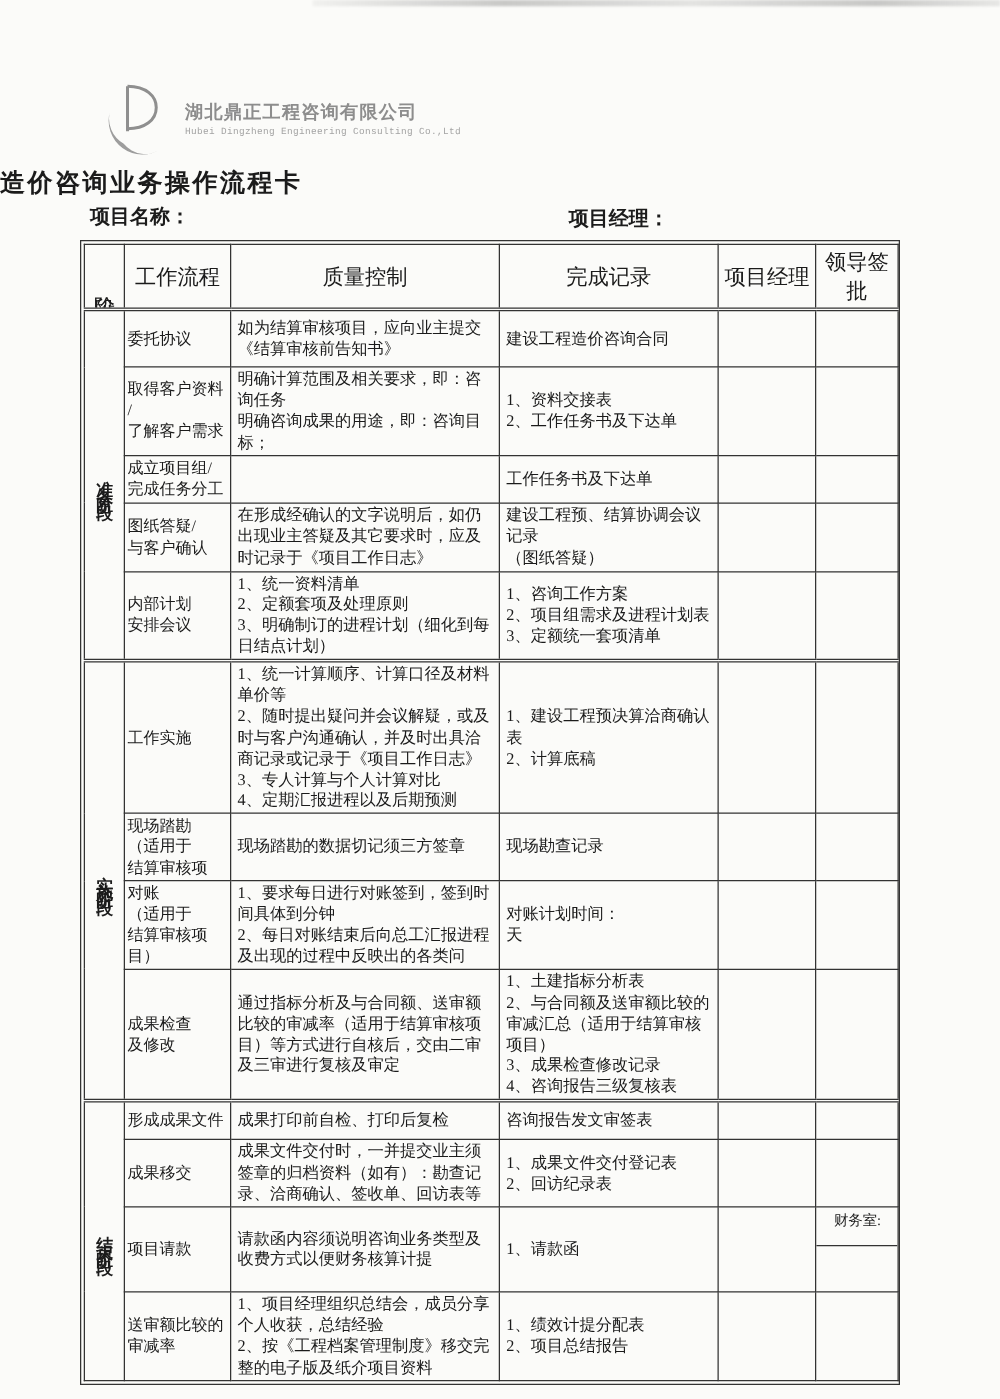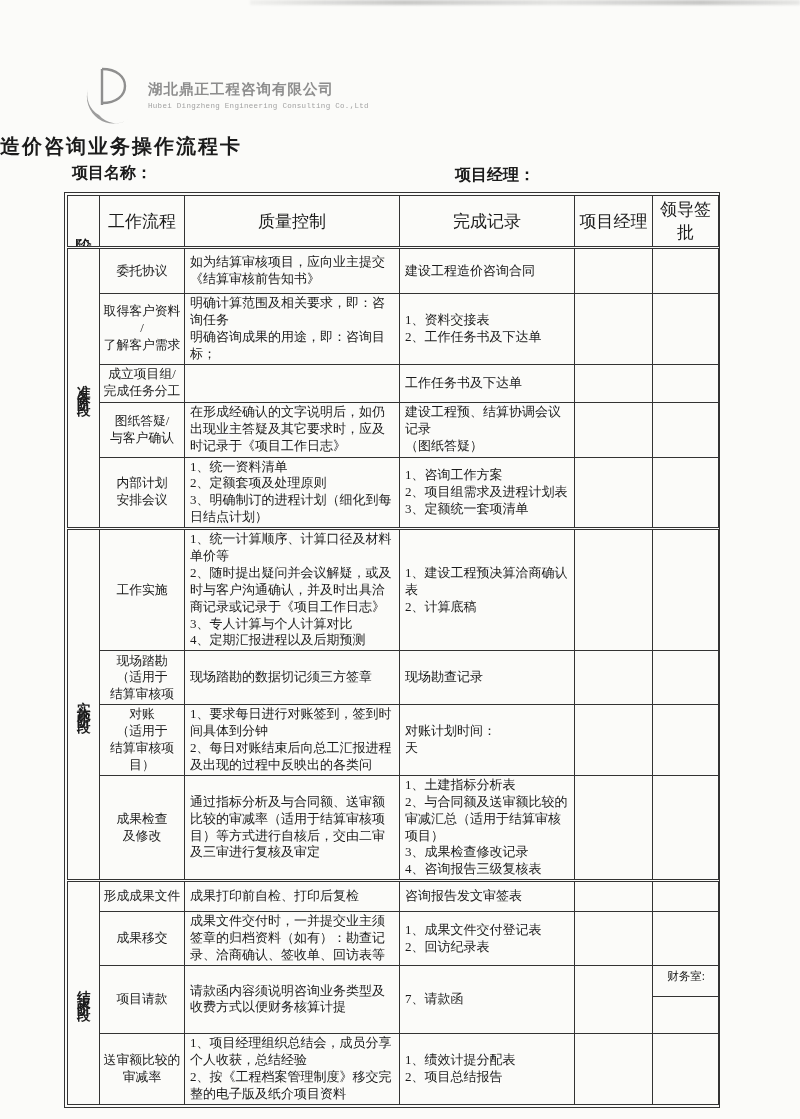--- a/index.html
+++ b/index.html
@@ -54,21 +54,21 @@
   .vtext {
     writing-mode:vertical-rl; text-orientation:upright;
     font-size:13.5px; font-weight:bold; letter-spacing:6px; line-height:1;
     display:inline-block;
   }
   .vtext-sm {
     writing-mode:vertical-rl; text-orientation:upright;
     letter-spacing:1px; line-height:1; display:inline-block;
   }
   .c-proc {
-    text-align:center; font-size:12.8px; line-height:1.32;
+    text-align:left; font-size:12.8px; line-height:1.32;
     white-space:pre-line; padding:1px 2px;
   }
   .c-qual, .c-rec {
     text-align:left; font-size:13px; line-height:1.3;
     white-space:pre-line; padding:1px 3px 1px 5px;
   }
   .c-sign { padding:0; }
   td.split { padding:0; vertical-align:top; }
   .split-top {
     height:31px; border-bottom:1px solid #333;
@@ -225,21 +225,21 @@
       <td class="c-proc">成果移交</td>
       <td class="c-qual">成果文件交付时，一并提交业主须签章的归档资料（如有）：勘查记录、洽商确认、签收单、回访表等</td>
       <td class="c-rec">1、成果文件交付登记表
 2、回访纪录表</td>
       <td class="c-sign"></td>
       <td class="c-sign"></td>
     </tr>
     <tr style="height:68px">
       <td class="c-proc">项目请款</td>
       <td class="c-qual">请款函内容须说明咨询业务类型及收费方式以便财务核算计提</td>
-      <td class="c-rec">7、请款函</td>
+      <td class="c-rec">1、请款函</td>
       <td class="c-sign"></td>
       <td class="c-sign split">
         <div class="split-top">财务室:</div>
         <div class="split-bottom"></div>
       </td>
     </tr>
     <tr style="height:70px">
       <td class="c-proc">送审额比较的审减率</td>
       <td class="c-qual">1、项目经理组织总结会，成员分享个人收获，总结经验
 2、按《工程档案管理制度》移交完整的电子版及纸介项目资料</td>

